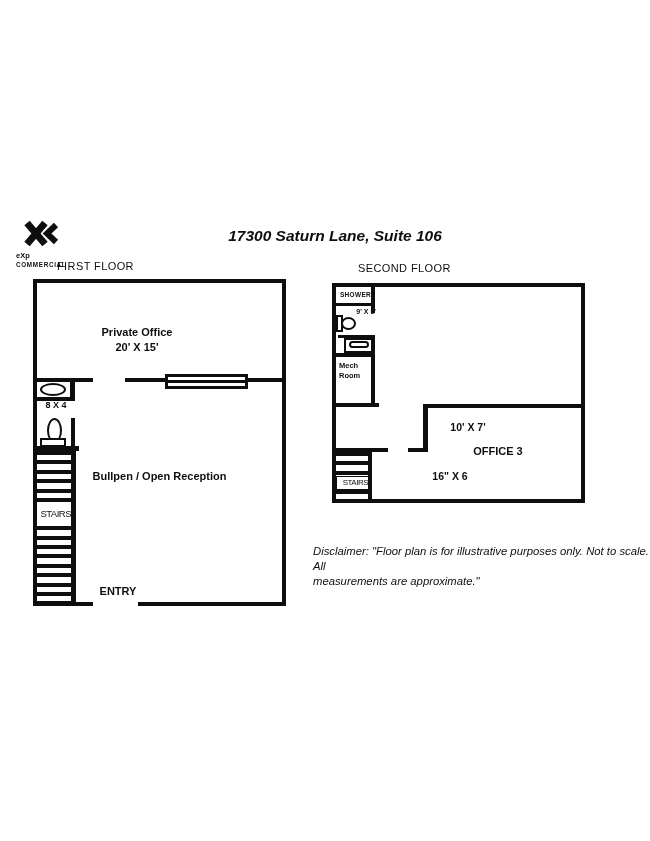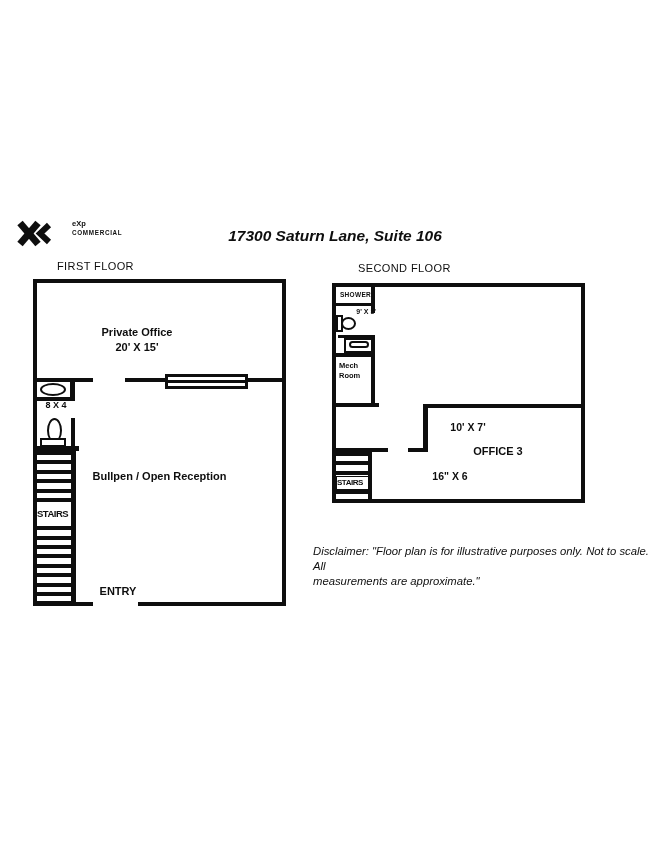--- a/index.html
+++ b/index.html
@@ -12,34 +12,34 @@
   .abs { position:absolute; }
   .w { position:absolute; background:var(--ink); }            
   .plan { position:absolute; border:4px solid var(--ink); background:var(--bg); }
   .floor-heading { position:absolute; font-size:11px; font-weight:normal; letter-spacing:.4px;margin-left:20px; }
   .room-label { position:absolute; text-align:center; font-weight:bold; font-size:11px; line-height:15px; }
   .dim-label  { position:absolute; text-align:center; font-weight:bold; font-size:10.5px; }
   .title {
     position:absolute; top:227px; left:0; right:0; text-align:center;
     font-size:15.5px; font-weight:bold; font-style:italic; padding-left:20px;
   }
-  .logo { position:absolute; top:220px; left:16px; display:flex; align-items:flex-start; gap:20px; }
+  .logo { position:absolute; top:220px; left:16px; display:flex; align-items:center; gap:5px;flex-direction:column; }
   .logo-text { display:flex; flex-direction:column; line-height:1; }
   .logo-brand { font-size:7.5px; font-weight:600; margin-bottom:2px; }
   .logo-division { font-size:6.3px; font-weight:800; letter-spacing:.7px; }
   .fixture { position:absolute; border:2px solid var(--ink); background:var(--bg); }
   .oval { border-radius:50%; }
   .door2 { position:absolute; border:3px solid var(--ink); background:var(--bg); }
   .door2-mid { position:absolute; left:0; right:0; top:50%; margin-top:-1.5px; height:3px; background:var(--ink); }
   .treads {
     position:absolute;
     background:repeating-linear-gradient(to bottom, var(--ink) 0 4px, transparent 4px 9.4px);
   }
   .stairs-tag {
-    position:absolute; background:var(--bg); text-align:left; font-weight:bold;
+    position:absolute; background:var(--bg); text-align:right; font-weight:normal;
     letter-spacing:-.5px; padding-top:1px;
   }
   .disclaimer {
     position:absolute; left:313px; top:544px; width:345px;
     font-style:italic; font-size:11.3px; line-height:15px;
   }
   .opening { position:absolute; background:var(--bg); }
 </style>
 </head>
 <body>

